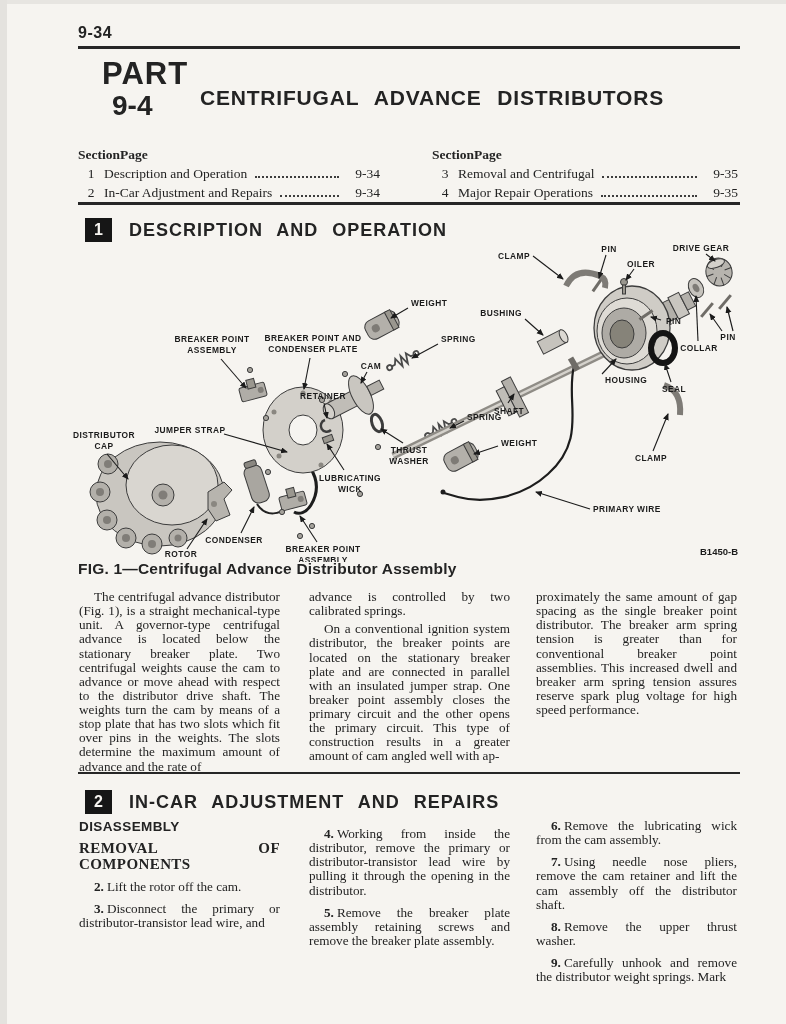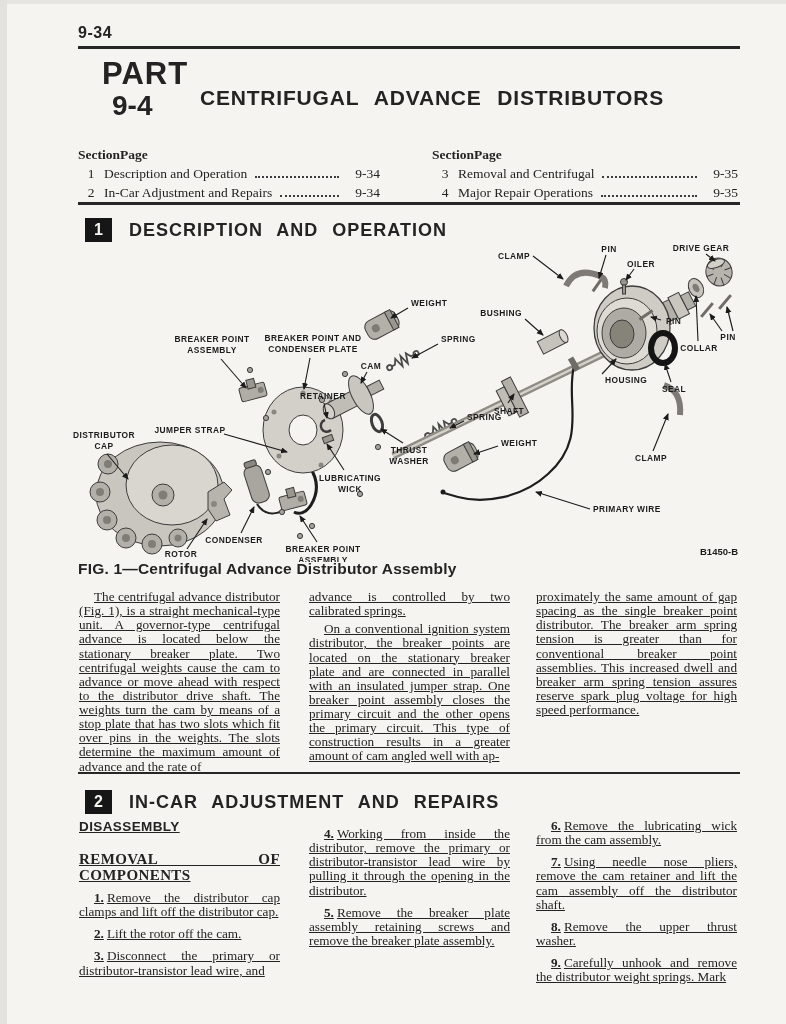--- a/index.html
+++ b/index.html
@@ -21,25 +21,25 @@
   .toc-row{display:flex;align-items:baseline;margin-top:3px;}
   .toc-num{width:26px;text-align:center;flex:0 0 26px;}
   .toc-title{white-space:nowrap;}
   .toc-dots{flex:1;border-bottom:2px dotted #3d3d3d;margin:0 5px 3px 8px;min-width:20px;}
   .toc-page{flex:0 0 36px;text-align:right;}
   .sec-head{position:absolute;left:85px;display:flex;align-items:center;}
   .sec-num{width:27px;height:24px;background:#161616;color:#f6f4f0;
     font:bold 16px "Liberation Sans",sans-serif;display:flex;align-items:center;justify-content:center;}
   .sec-title{margin-left:17px;font:bold 18px "Liberation Sans",sans-serif;letter-spacing:1px;word-spacing:8px;white-space:nowrap;}
   .fig-caption{position:absolute;left:78px;top:560px;font:bold 15.5px "Liberation Sans",sans-serif;letter-spacing:.2px;}
-  .col{position:absolute;width:201px;text-align:justify;font-size:13.2px;line-height:1.07;text-decoration:underline;}
+  .col{position:absolute;width:201px;text-align:justify;font-size:13.2px;line-height:1.07;}
   .col p{margin:0;}
   .col p.ind{text-indent:15px;}
   .col p.sp{margin-top:4px;}
-  .h-sans{font:bold 13.5px "Liberation Sans",sans-serif;letter-spacing:.4px;margin-bottom:17px;}
+  .h-sans{font:bold 13.5px "Liberation Sans",sans-serif;letter-spacing:.4px;margin-bottom:6px;}
   .h-serif{font-weight:bold;font-size:15px;letter-spacing:.4px;margin-bottom:8px;}
   .step{margin-top:8px !important;text-indent:15px;}
   .step b{margin-right:3px;}
   .dlbl{font-family:"Liberation Sans",sans-serif;font-size:8.4px;font-weight:bold;letter-spacing:.45px;fill:#1b1b1b;}
   .dcode{font-family:"Liberation Sans",sans-serif;font-size:9.5px;font-weight:bold;fill:#1b1b1b;}
   .ldr{stroke:#1b1b1b;stroke-width:1.1;}
 </style>
 </head>
 <body>
 
@@ -366,21 +366,20 @@
   <div class="rule thin" style="top:772px"></div>
 
   <div class="sec-head" style="top:790px">
     <div class="sec-num">2</div>
     <div class="sec-title">IN-CAR ADJUSTMENT AND REPAIRS</div>
   </div>
 
   <div class="col" style="left:79px;top:819px">
     <div class="h-sans">DISASSEMBLY</div>
     <div class="h-serif">REMOVAL OF COMPONENTS</div>
-    <p class="step"><b>1.</b><span>Remove the distributor cap clamps and lift off the distributor cap.</span></p>
     <p class="step"><b>2.</b><span>Lift the rotor off the cam.</span></p>
     <p class="step"><b>3.</b><span>Disconnect the primary or distributor-transistor lead wire, and</span></p>
   </div>
 
   <div class="col" style="left:309px;top:819px">
     <p class="step"><b>4.</b><span>Working from inside the distributor, remove the primary or distributor-transistor lead wire by pulling it through the opening in the distributor.</span></p>
     <p class="step"><b>5.</b><span>Remove the breaker plate assembly retaining screws and remove the breaker plate assembly.</span></p>
   </div>
 
   <div class="col" style="left:536px;top:819px">

